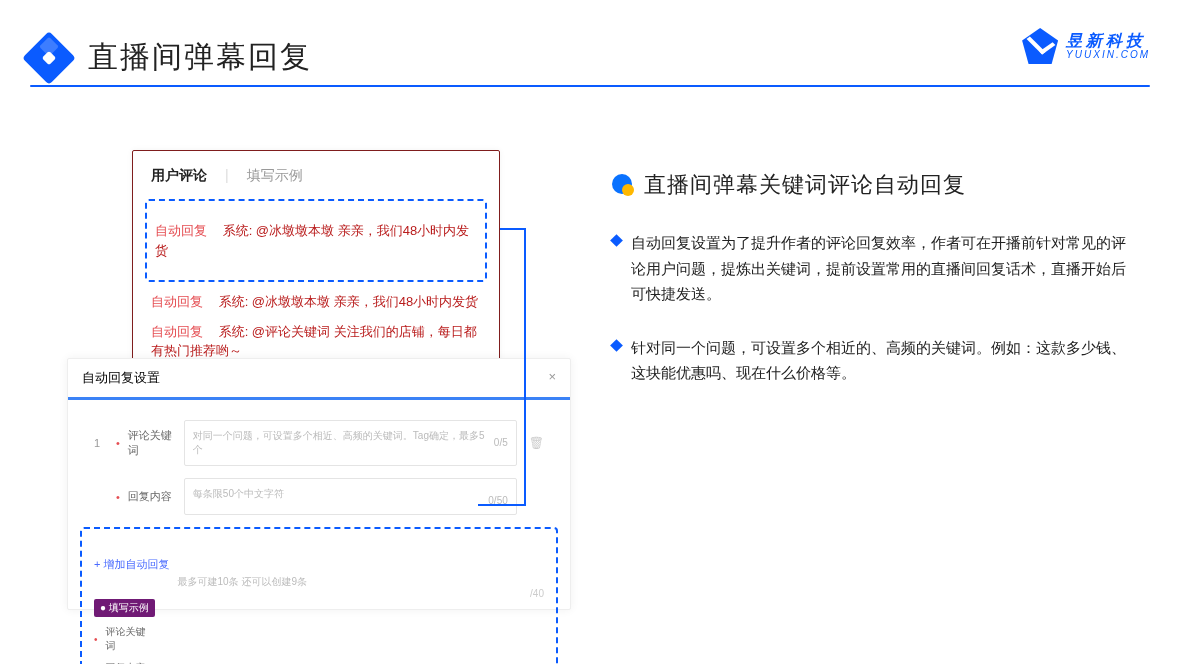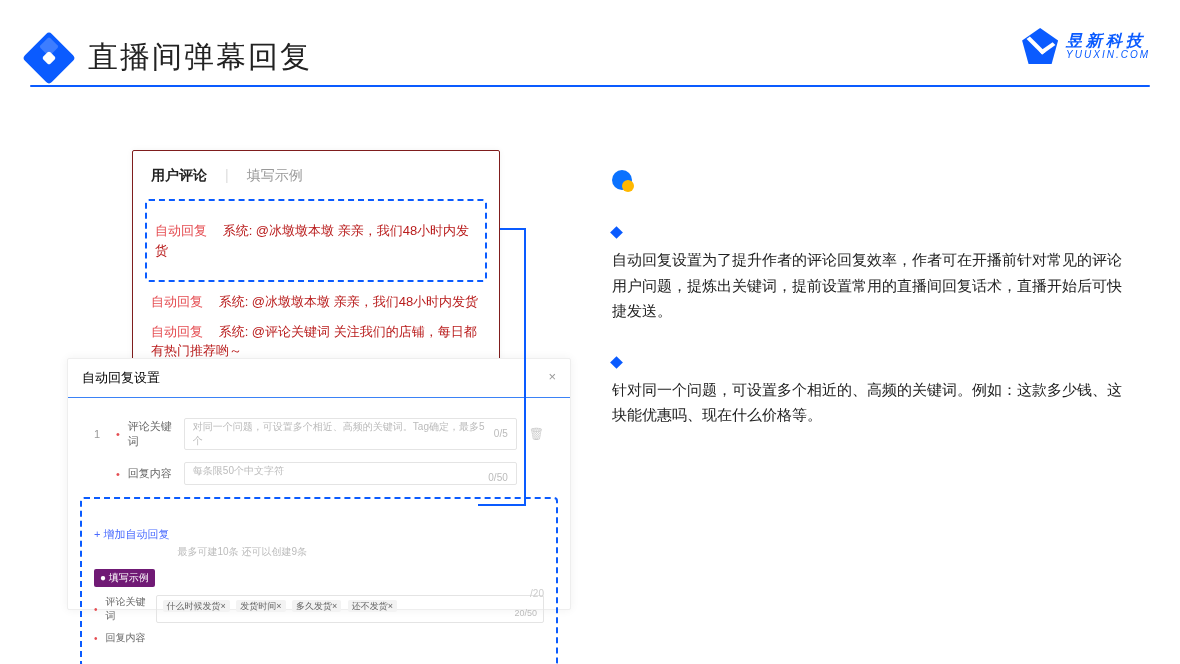--- a/index.html
+++ b/index.html
@@ -27,29 +27,29 @@
   .tabs .active { color:#222; font-weight: 600; }
   .tabs .sep { color:#ddd; }
 
   .comment-line { font-size: 13px; color:#444; margin: 10px 0; line-height: 1.5; }
   .comment-line .tag { color:#e54d52; margin-right: 12px; }
   .comment-line .sys { color:#b91c1c; }
 
   .highlight-box { border: 2px dashed #0a5bff; border-radius: 4px; padding: 10px 8px; margin:6px -6px 6px -6px; }
 
   .settings-card { position: absolute; left: 67px; top: 358px; width: 504px; height: 252px; background: #fff; border:1px solid #eee; box-shadow: 0 0 10px rgba(0,0,0,.06); border-radius: 2px; }
-  .settings-head { display:flex; justify-content:space-between; align-items:flex-start; padding: 10px 14px; border-bottom: 1px solid #3b82f6; font-size: 13px; }
+  .settings-head { display:flex; justify-content:space-between; align-items:flex-start; padding: 10px 14px; border-bottom: 3px solid #3b82f6; font-size: 13px; }
   .settings-head .x { color:#999; }
   .settings-body { padding: 20px 26px 6px 26px; }
 
   .row { display:flex; align-items:center; font-size:11px; color:#666; margin-bottom:12px; gap:8px; }
   .row .num { width:14px; color:#999; }
   .row .dot { color:#e54d52; }
   .row .label { width:48px; }
-  .row .field { flex:1; border:1px solid #e4e4e4; border-radius:2px; padding:1px 8px; font-size:10px; color:#bbb; display:flex; justify-content:space-between; }
+  .row .field { flex:1; border:1px solid #e4e4e4; border-radius:2px; padding:8px 8px; font-size:10px; color:#bbb; display:flex; justify-content:space-between; }
   .row .field .cnt { color:#bbb;margin-top:8px; }
   .row .trash { color:#ccc; font-size:12px; margin-left:4px; }
 
   .example-box { border:2px dashed #0a5bff; border-radius:4px; padding:10px 12px 12px 12px; margin: 4px -14px 0 -14px; }
   .add-link { color:#4a6bff; font-size:11px; display:flex; gap:8px; align-items:center; margin-bottom:8px; }
   .add-link .hint { color:#bbb; font-size:10px;margin-top:36px; }
   .pill-badge { display:inline-block; background:#701a75; color:#fff; font-size:10px; padding:2px 6px; border-radius:2px; margin-bottom:8px; }
 
   .row.sm { font-size:10px; margin-bottom:8px; }
   .row.sm .label { width:42px; }
@@ -64,21 +64,21 @@
   .c-down { top:228px; left:524px; width:2px; height:276px; background:#0a5bff; }
   .c-into { top:504px; left:478px; width:48px; height:2px; background:#0a5bff; }
 
   
   .right { position:absolute; left:612px; top:170px; width:520px; }
   .section-title { display:flex; align-items:center; gap:10px; font-size:22px; color:#222; font-weight:500; letter-spacing:1px; margin-bottom:30px; }
   .bullet-icon { width:22px; height:22px; position:relative; }
   .bullet-icon::before { content:""; position:absolute; width:20px; height:20px; background:#0a72ff; border-radius:50%; left:0; top:0; }
   .bullet-icon::after { content:""; position:absolute; width:12px; height:12px; background:#ffb800; border-radius:50%; left:10px; top:10px; }
 
-  .point { display:flex; gap:10px; margin-bottom:28px;flex-direction:column; }
+  .point { display:flex; gap:10px; margin-bottom:28px; }
   .diamond { width:9px; height:9px; background:#0a5bff; transform:rotate(45deg); margin-top:6px; flex-shrink:0; }
   .point-text { font-size:15px; line-height:1.7; color:#222; }
 </style>
 </head>
 <body>
 
 <div class="header">
   <div class="header-icon"></div>
   <div class="page-title">直播间弹幕回复</div>
 </div>
@@ -142,46 +142,38 @@
 
     <div class="example-box">
       <div class="add-link">
         <span>+ 增加自动回复</span>
         <span class="hint">最多可建10条 还可以创建9条</span>
       </div>
       <span class="pill-badge">● 填写示例</span>
       <div class="row sm">
         <span class="dot">•</span>
         <span class="label">评论关键词</span>
-        <div class="field">
-          <span>
-            <span class="chip">什么时候发货×</span>
-            <span class="chip">发货时间×</span>
-            <span class="chip">多久发货×</span>
-            <span class="chip">还不发货×</span>
-          </span>
-          <span class="cnt">20/50</span>
-        </div>
       </div>
       <div class="row sm">
         <span class="dot">•</span>
         <span class="label">回复内容</span>
       </div>
     </div>
   </div>
-  <span class="cnt-tail">/20</span>
+  <span class="cnt-tail">/40</span>
 </div>
 
 <div class="connector c-right"></div>
 <div class="connector c-down"></div>
 <div class="connector c-into"></div>
 
 <div class="right">
   <div class="section-title">
     <span class="bullet-icon"></span>
+    <span>直播间弹幕关键词评论自动回复</span>
   </div>
   <div class="point">
     <span class="diamond"></span>
     <span class="point-text">自动回复设置为了提升作者的评论回复效率，作者可在开播前针对常见的评论用户问题，提炼出关键词，提前设置常用的直播间回复话术，直播开始后可快捷发送。</span>
   </div>
   <div class="point">
     <span class="diamond"></span>
     <span class="point-text">针对同一个问题，可设置多个相近的、高频的关键词。例如：这款多少钱、这块能优惠吗、现在什么价格等。</span>
   </div>
 </div>

